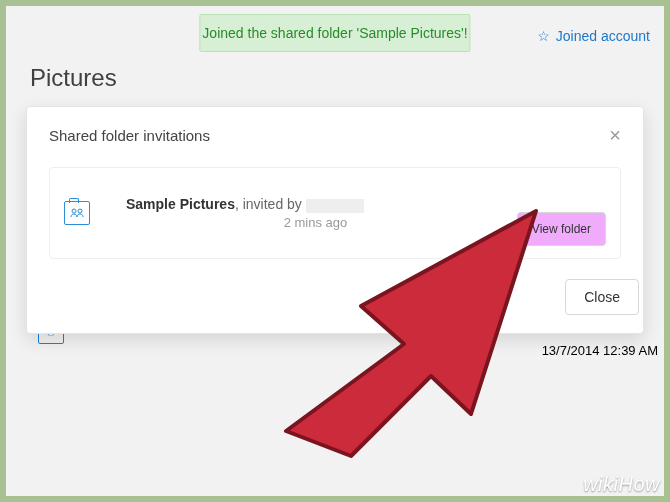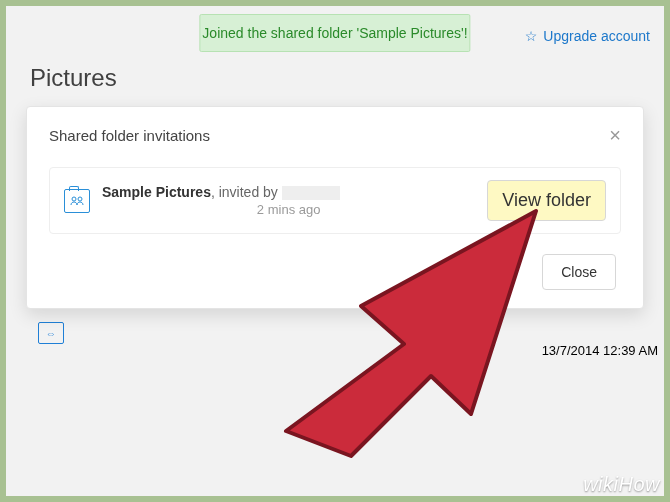--- a/index.html
+++ b/index.html
@@ -20,46 +20,46 @@
 
   
   .modal { position: absolute; left: 20px; right: 20px; top: 100px; background: #fff; border: 1px solid #e4e4e4; border-radius: 4px; box-shadow: 0 6px 18px rgba(0,0,0,0.12); z-index: 3; }
   .modal-header { display:flex; align-items:center; justify-content:space-between; padding: 18px 22px 16px 22px; }
   .modal-title { font-size: 15px; color:#444; font-weight:400; }
   .modal-close { color:#999; font-size:20px; cursor:pointer; line-height:1; }
   .modal-body { padding: 6px 22px 12px 22px; }
   .inv-card { border:1px solid #eee; border-radius:4px; padding: 12px 14px; display:flex; align-items:center; gap:12px; }
   .inv-icon { width:26px; height:24px; border:1px solid #2a8fd8; border-radius:2px; display:flex; align-items:center; justify-content:center; color:#2a8fd8; position:relative; flex:0 0 auto; }
   .inv-icon::before { content:""; position:absolute; top:-4px; left:4px; width:8px; height:4px; border:1px solid #2a8fd8; border-bottom:none; border-radius:2px 2px 0 0;}
-  .inv-text { flex:1; min-width:0; font-size:14px; color:#666; }
+  .inv-text { flex:1; min-width:0; font-size:14px; color:#666;margin-left:24px; }
   .inv-text .name { font-weight:700; color:#333; }
   .inv-text .redact { display:inline-block; width:58px; height:14px; background:#eee; vertical-align:middle; }
   .time { color:#9a9a9a; font-size:13px; margin-top:2px; display:block;text-align:center; }
-  .view-btn { background:#fef9c3; border:1px solid #d7d7d7; border-radius:4px; padding:9px 14px; font-size:18px; color:#333; cursor:pointer; flex:0 0 auto; }
+  .view-btn { background:#f0abfc; border:1px solid #d7d7d7; border-radius:4px; padding:9px 14px; font-size:12px; color:#333; cursor:pointer; flex:0 0 auto;margin-top:32px; }
   .subname { padding: 22px 0 4px 122px; font-size:14px; color:#555; }
-  .modal-footer { display:flex; justify-content:flex-end; padding: 8px 27px 18px; }
+  .modal-footer { display:flex; justify-content:flex-end; padding: 8px 4px 18px; }
   .close-btn { background:#fff; border:1px solid #d7d7d7; border-radius:4px; padding:9px 18px; font-size:14px; color:#333; cursor:pointer; }
 
   
   .cursor-arrow { position:absolute; left:250px; top:190px; width:320px; height:300px; z-index:5; pointer-events:none; }
 
   .watermark { position:absolute; right:10px; bottom:6px; color:#fff; font-family: Liberation Sans, sans-serif; font-size:20px; text-shadow:0 1px 2px rgba(0,0,0,.4); z-index:6; letter-spacing:.5px;}
   .watermark .w { font-style:italic; }
 </style>
 </head>
 <body>
 
 <div class="frame">
   <div class="app">
 
     <div class="toast">Joined the shared folder 'Sample Pictures'!</div>
 
     <div class="upgrade">
       <span>☆</span>
-      <span>Upgrade account</span>
+      <span>Joined account</span>
     </div>
 
     <div class="page-title">Pictures</div>
 
     <div class="overlay"></div>
 
     <div class="bg-row">
       <span class="bg-icon">⇔</span>
     </div>
     <div class="bg-time">13/7/2014 12:39 AM</div>

